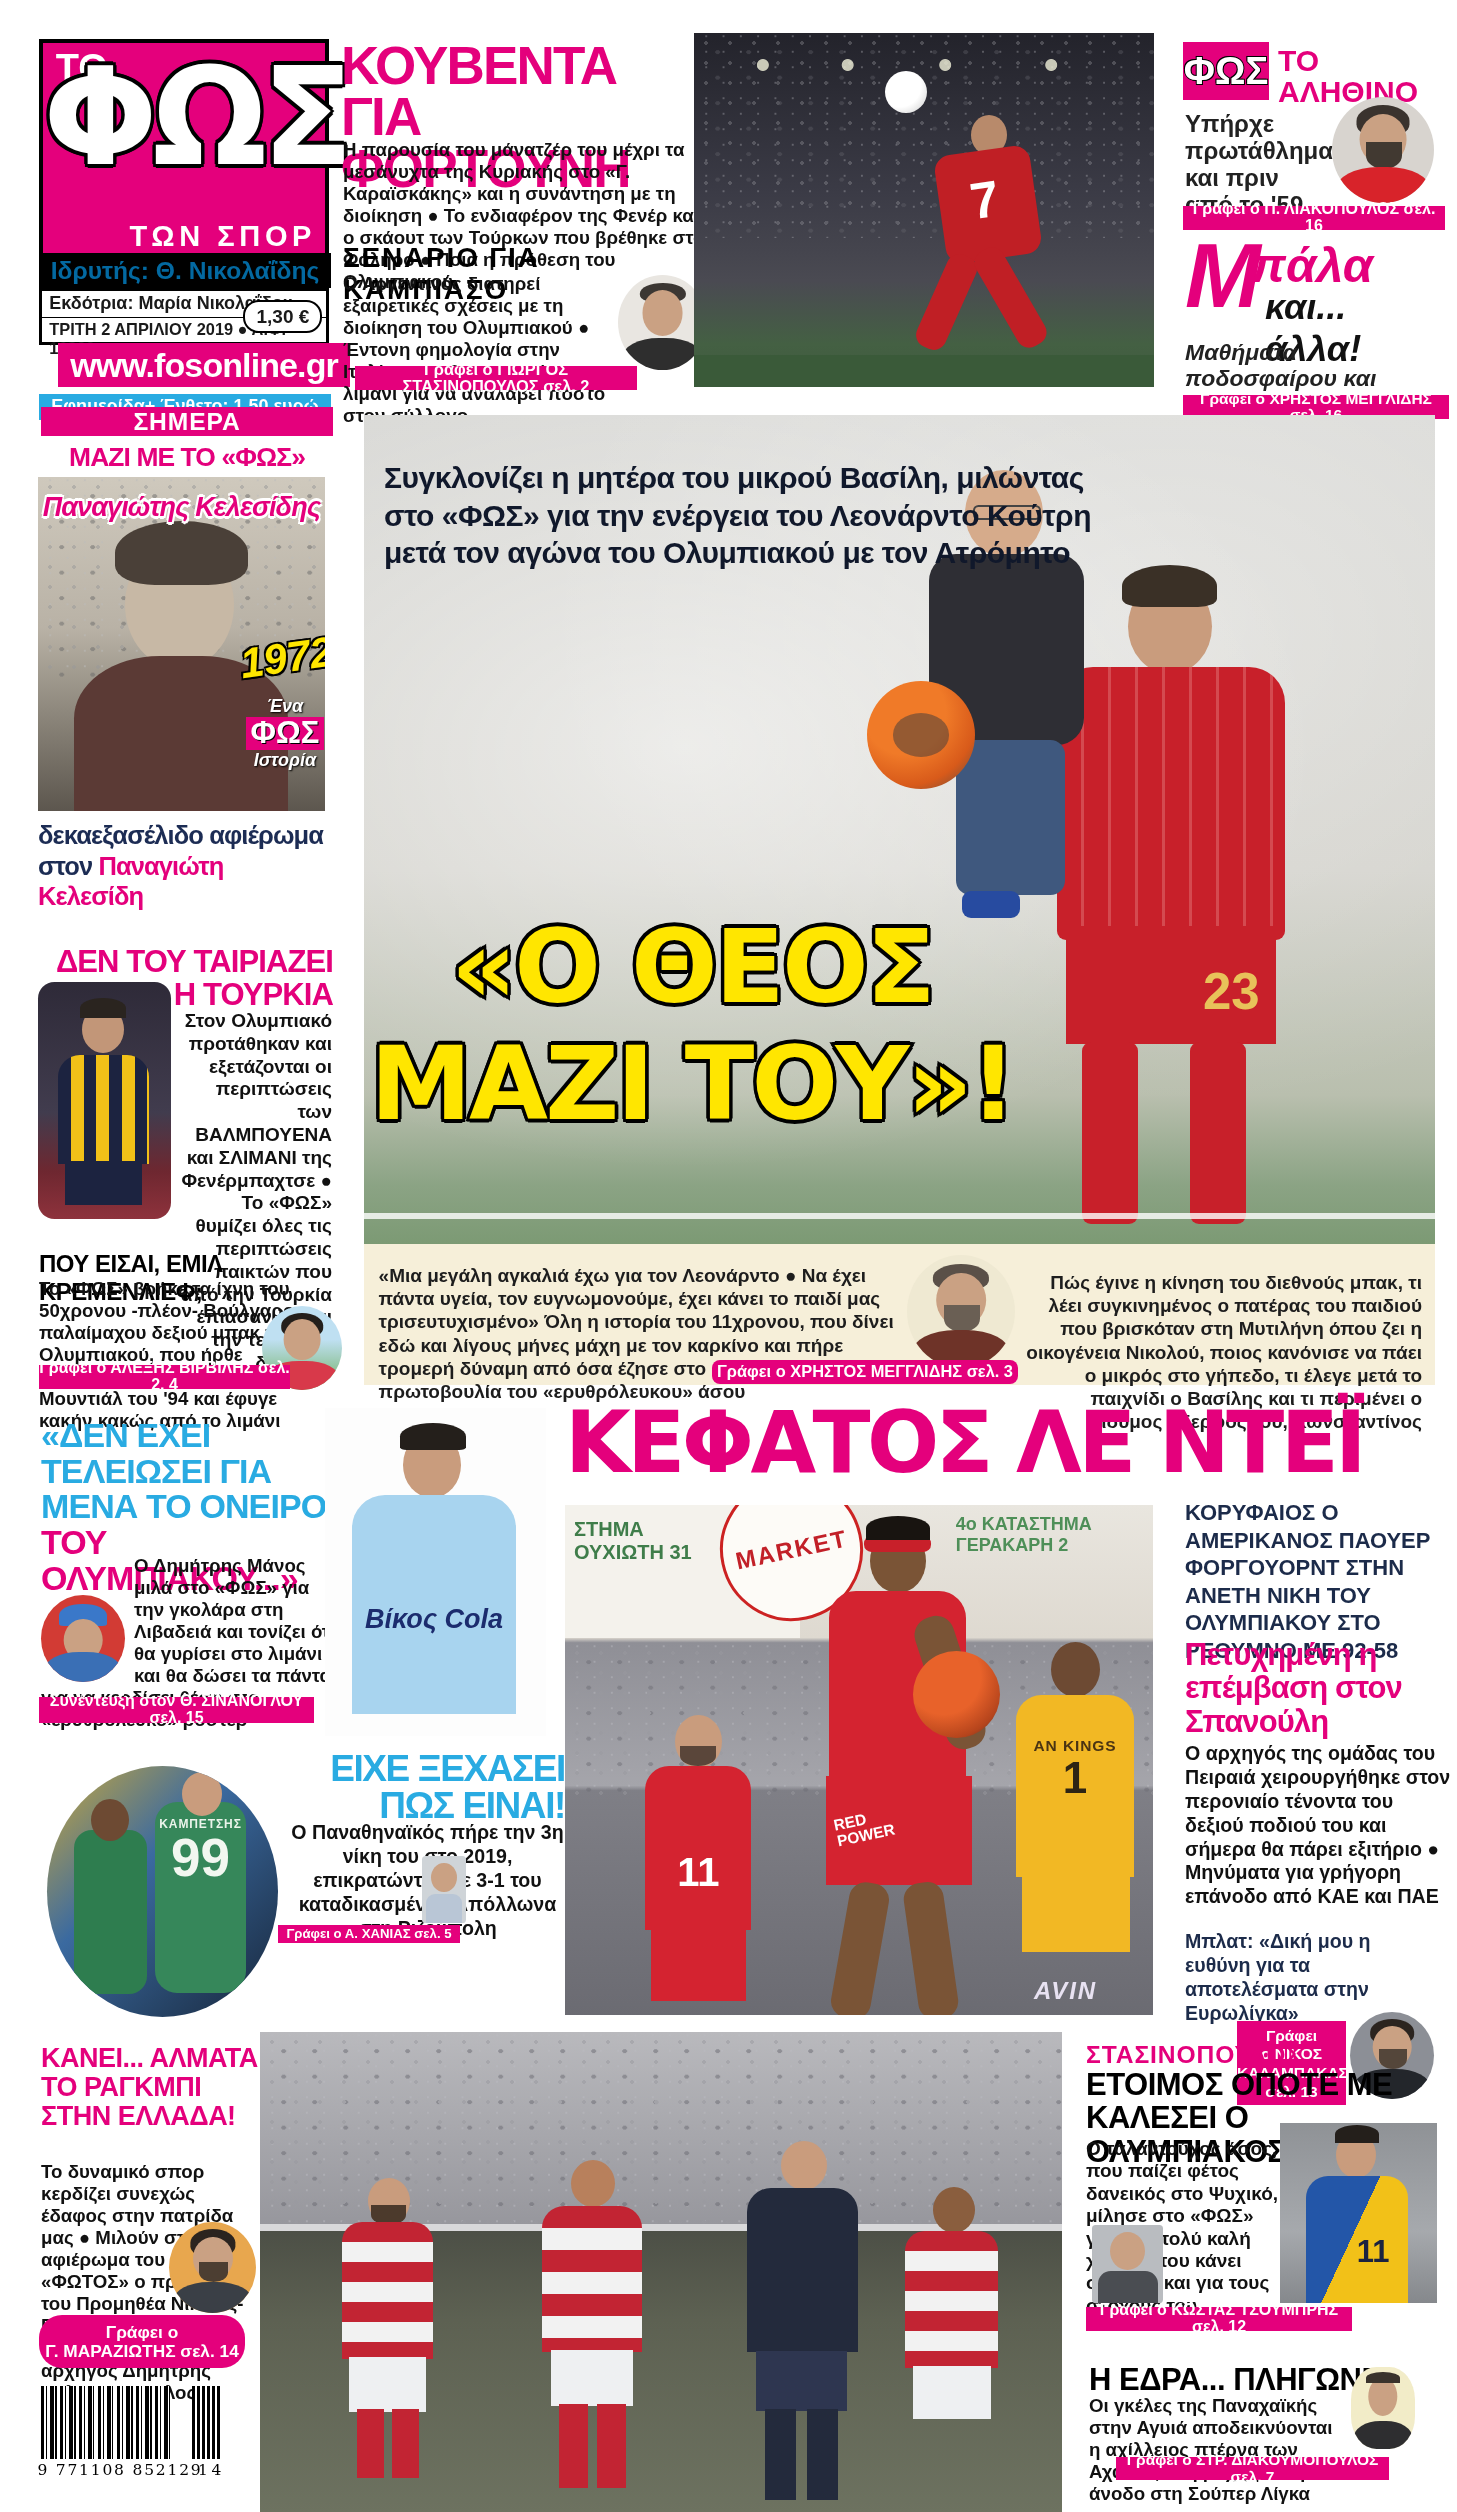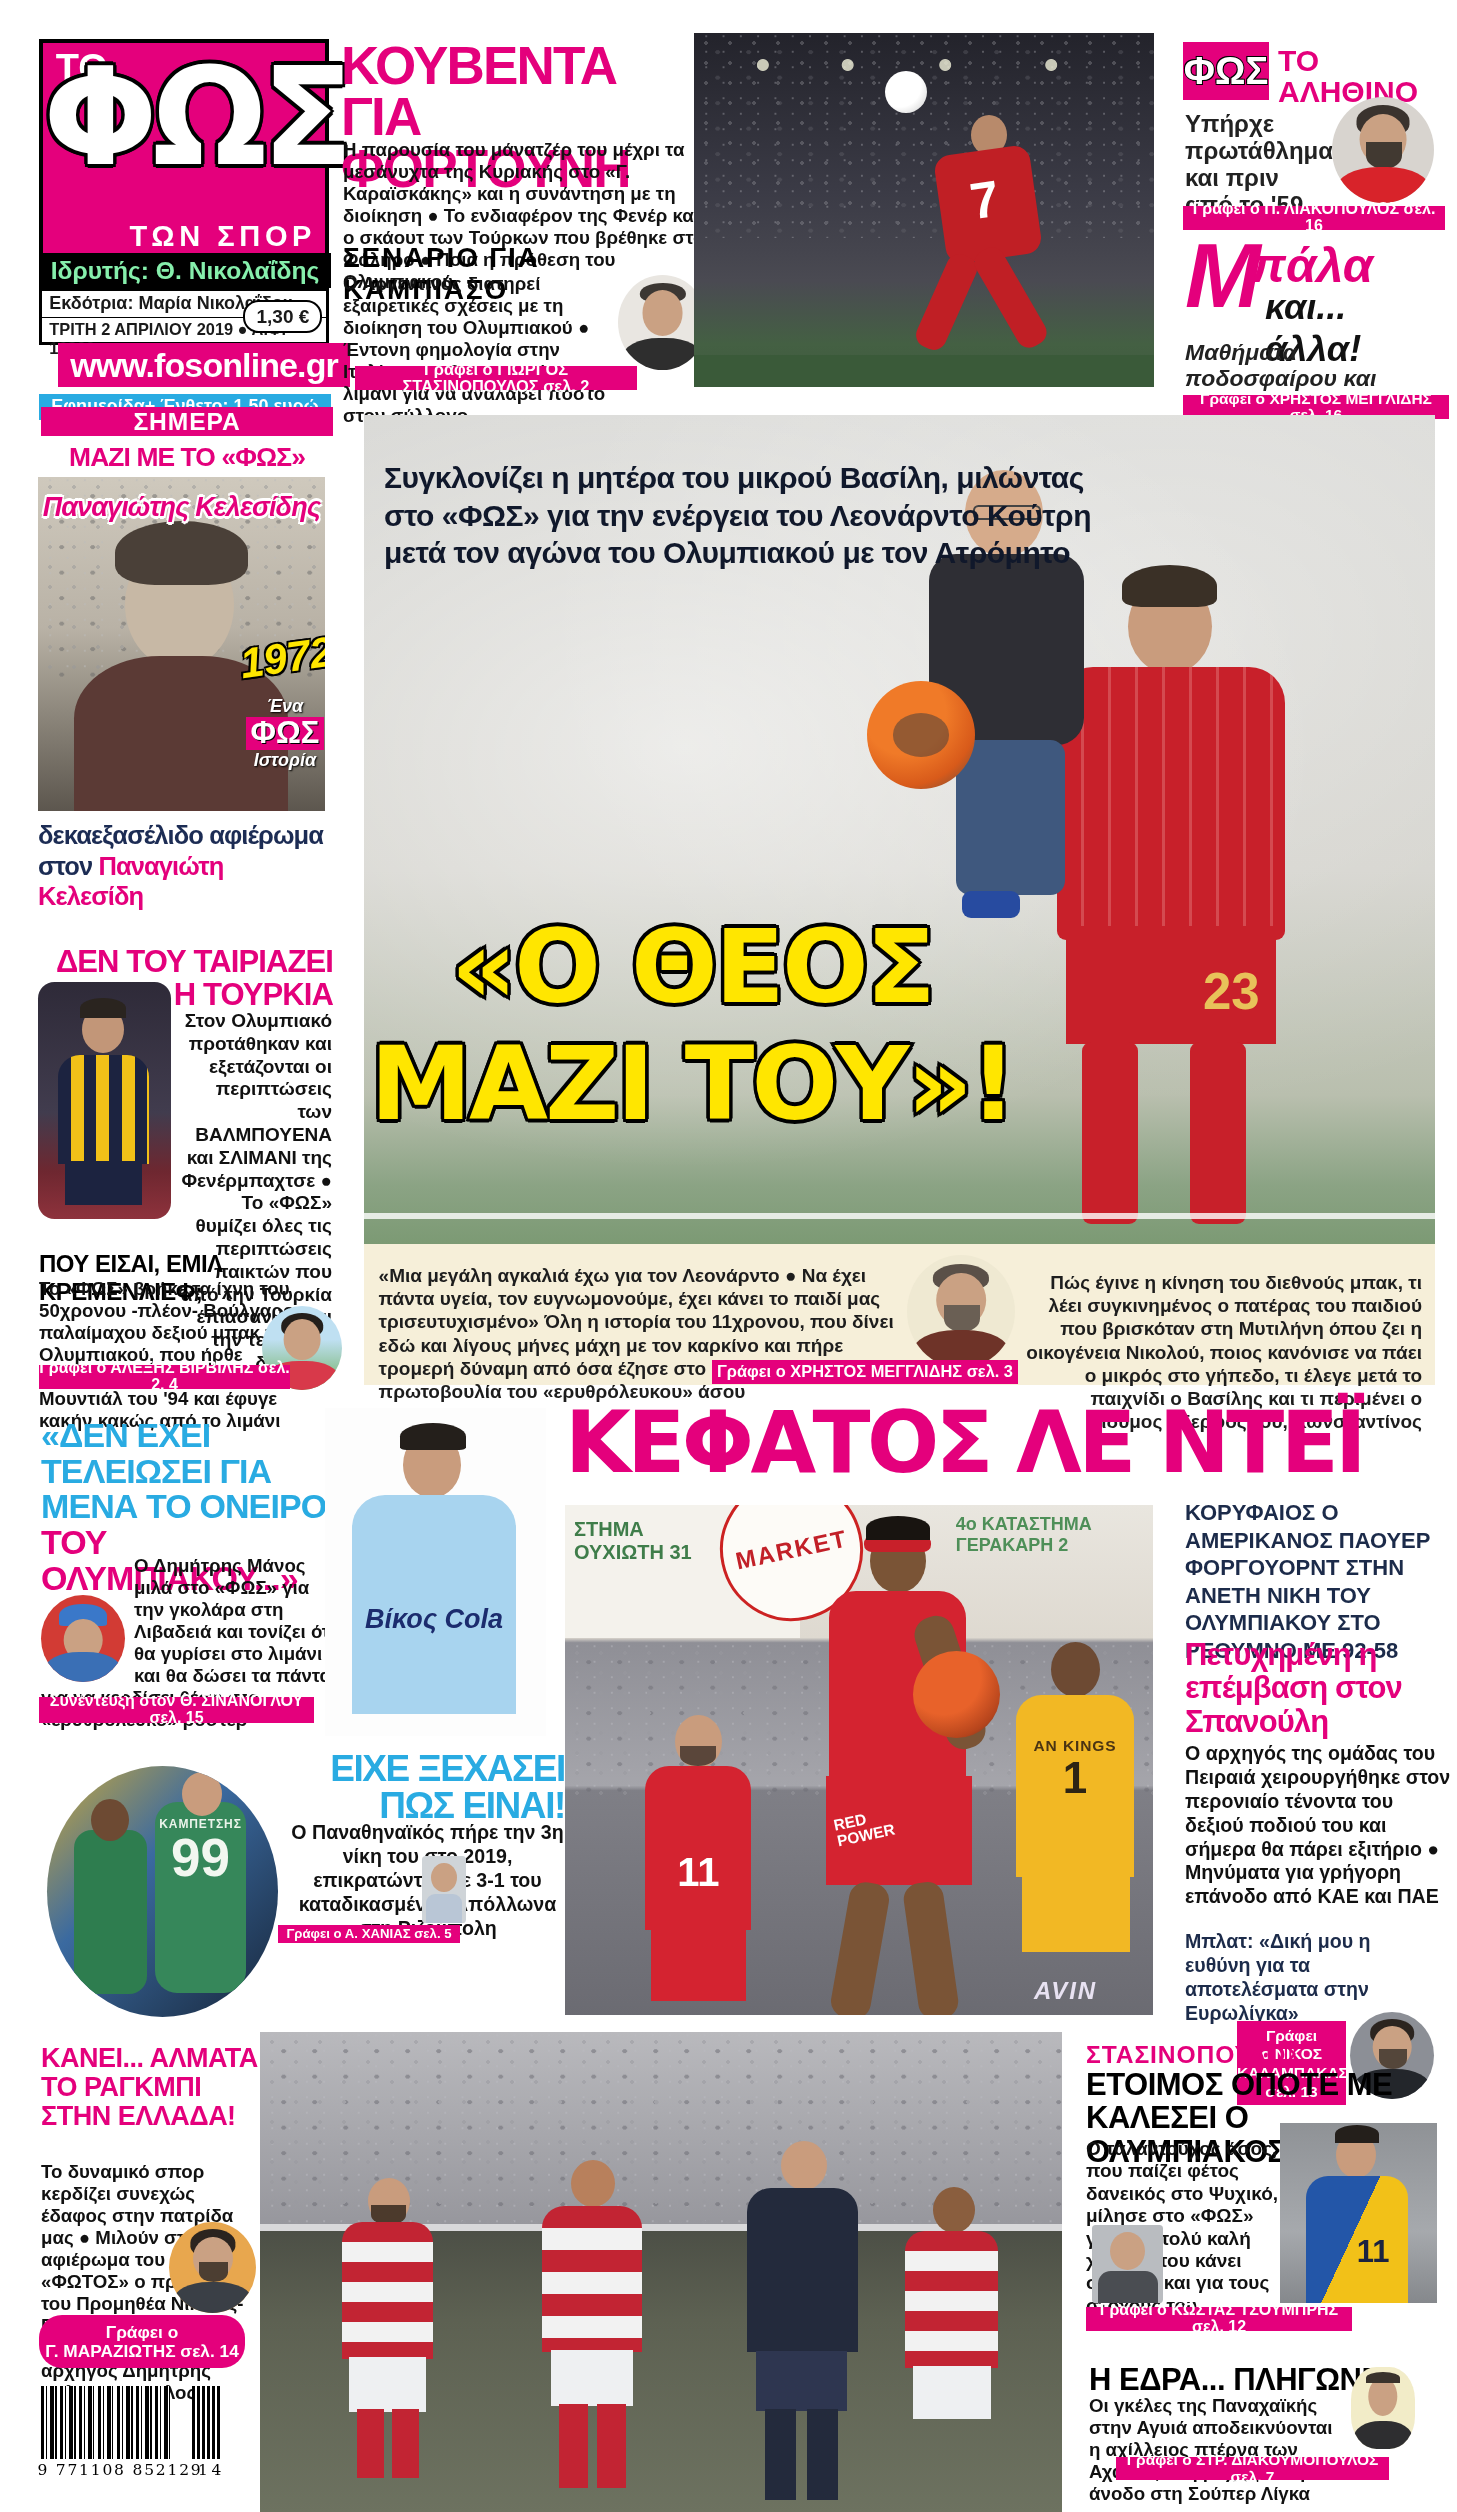--- a/index.html
+++ b/index.html
@@ -27,21 +27,21 @@
 </head>
 <body>
 
 <div class="page">
 
   <div class="abs" style="left:39px;top:39px;width:282px;height:214px;background:#e4007c;border:4.6px solid #000;">
     <span class="abs x" style="left:12.8px;top:3.6px;font-size:38px;color:#fff;">ΤΟ</span>
     <div class="abs x outlineB" style="left:0;right:0;top:7.3px;text-align:center;font-size:135px;line-height:1;color:#fff;letter-spacing:-5.5px;font-family:'DejaVu Sans',sans-serif;">ΦΩΣ</div>
     <span class="abs x" style="right:9px;bottom:3.6px;font-size:29px;color:#fff;letter-spacing:4.6px;">ΤΩΝ ΣΠΟΡ</span>
   </div>
-  <div class="abs" style="left:39px;top:253px;width:292px;height:35px;background:#000;color:#86efac;display:flex;align-items:center;justify-content:center;">
+  <div class="abs" style="left:39px;top:253px;width:292px;height:35px;background:#000;color:#0369a1;display:flex;align-items:center;justify-content:center;">
     <span class="x" style="font-size:24.6px;">Ιδρυτής: Θ. Νικολαΐδης</span>
   </div>
   <div class="abs" style="left:39px;top:288px;width:284px;height:51px;background:#fff;border:3.6px solid #000;">
     <div class="b" style="font-size:18px;padding:1.8px 0 0 7.3px;border-bottom:1.8px solid #000;height:24px;">Εκδότρια: Μαρία Νικολαΐδου</div>
     <div class="b" style="font-size:16.4px;padding:2.7px 0 0 7.3px;">ΤΡΙΤΗ 2 ΑΠΡΙΛΙΟΥ 2019 ● Α.Φ. 16822</div>
     <div class="abs b" style="right:3.6px;top:9px;width:75px;height:29px;border:2.7px solid #000;border-radius:15.5px;background:#fff;display:flex;align-items:center;justify-content:center;font-size:19px;">1,30 €</div>
   </div>
   <div class="abs" style="left:39px;top:343px;width:292px;height:44px;background:#e4007c;display:flex;align-items:center;justify-content:center;margin-left:19px;">
     <span class="x" style="color:#fff;font-size:34px;letter-spacing:-0.9px;">www.fosonline.gr</span>
   </div>
@@ -177,21 +177,21 @@
 
   <div class="abs" style="left:364px;top:1244px;width:1071px;height:141px;background:#f6efd9;">
     <div class="abs b" style="left:14.6px;top:20px;width:529px;font-size:19px;line-height:1.22;color:#1d1d1d;">«Μια μεγάλη αγκαλιά έχω για τον Λεονάρντο ● Να έχει πάντα υγεία, τον ευγνωμονούμε, έχει κάνει το παιδί μας τρισευτυχισμένο» Όλη η ιστορία του 11χρονου, που δίνει εδώ και λίγους μήνες μάχη με τον καρκίνο και πήρε τρομερή δύναμη από όσα έζησε στο «Γ. Καραϊσκάκης» με πρωτοβουλία του «ερυθρόλευκου» άσου</div>
     <div class="avatar" style="left:543px;top:11px;width:108px;height:113px;background:#efe9d2;">
       <div class="av-hair" style="background:#5a5048;height:24%;"></div>
       <div class="av-head"></div>
       <div class="abs" style="left:34%;top:44%;width:34%;height:24%;border-radius:0 0 50% 50%;background:#6a5f54;"></div>
       <div class="av-shirt" style="background:#6e3328;"></div>
     </div>
     <div class="abs b" style="left:661px;top:27px;width:397px;font-size:19px;line-height:1.22;text-align:right;color:#1d1d1d;">Πώς έγινε η κίνηση του διεθνούς μπακ, τι λέει συγκινημένος ο πατέρας του παιδιού που βρισκόταν στη Μυτιλήνη όπου ζει η οικογένεια Νικολού, ποιος κανόνισε να πάει ο μικρός στο γήπεδο, τι έλεγε μετά το παιχνίδι ο Βασίλης και τι περιμένει ο δίδυμος αδερφός του, Κωνσταντίνος</div>
-    <div class="byline" style="position:absolute;left:348px;top:116px;width:306px;height:24px;font-size:16.4px;">
+    <div class="byline" style="position:absolute;left:348px;top:116px;width:306px;height:24px;font-size:16.4px;border-radius:8px;">
       <span>Γράφει ο ΧΡΗΣΤΟΣ ΜΕΓΓΛΙΔΗΣ  σελ. 3</span>
     </div>
   </div>
 
   <div class="abs x" style="left:41px;top:1418px;width:301px;font-size:34px;line-height:1.05;letter-spacing:-0.9px;">
     <span class="cyan-t">«ΔΕΝ ΕΧΕΙ ΤΕΛΕΙΩΣΕΙ ΓΙΑ ΜΕΝΑ ΤΟ ΟΝΕΙΡΟ</span>
     <span class="mag-t">ΤΟΥ ΟΛΥΜΠΙΑΚΟΥ...»</span>
   </div>
   <div class="abs" style="left:41px;top:1555px;width:303px;height:137px;">
     <div class="avatar" style="position:static;float:left;width:84px;height:87px;margin:40px 9px 0 0;background:#d23b34;border-radius:50%;position:relative;">

